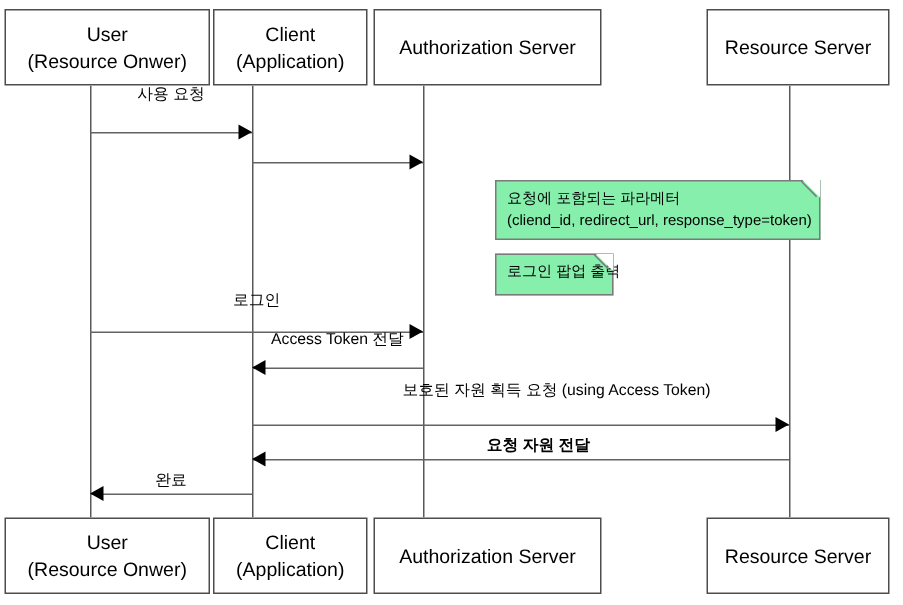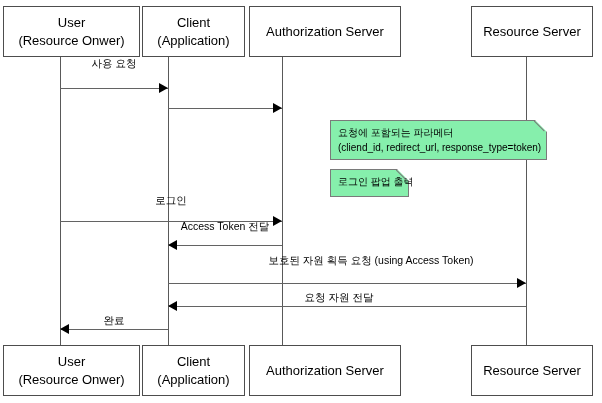--- a/index.html
+++ b/index.html
@@ -161,21 +161,21 @@
 
   <div class="msg-line" style="left:168px; top:283px; width:358px;"></div>
   <div class="arrowhead right" style="left:517px; top:278px;"></div>
   <div class="msg-label" style="left:168px; top:254px; width:358px;padding-left:24px;">
     <span class="ln">보호된 자원 획득 요청</span>
     <span class="ln">(using Access Token)</span>
   </div>
 
   <div class="msg-line" style="left:168px; top:306px; width:358px;"></div>
   <div class="arrowhead left" style="left:168px; top:301px;"></div>
-  <div class="msg-label" style="left:160px; top:291px; width:358px;">요청 자원 전달</div>
+  <div class="msg-label" style="left:180px; top:291px; width:358px;font-weight:bold;">요청 자원 전달</div>
 
   <div class="msg-line" style="left:60px; top:329px; width:108px;"></div>
   <div class="arrowhead left" style="left:60px; top:324px;"></div>
   <div class="msg-label" style="left:60px; top:314px; width:108px;text-align:center;">완료</div>
 
   <div class="actor-box" style="left:3px; top:345px; width:137px; height:51px;">
     <span class="ln">User</span>
     <span class="ln">(Resource Onwer)</span>
   </div>
   <div class="actor-box" style="left:142px; top:345px; width:103px; height:51px;">

